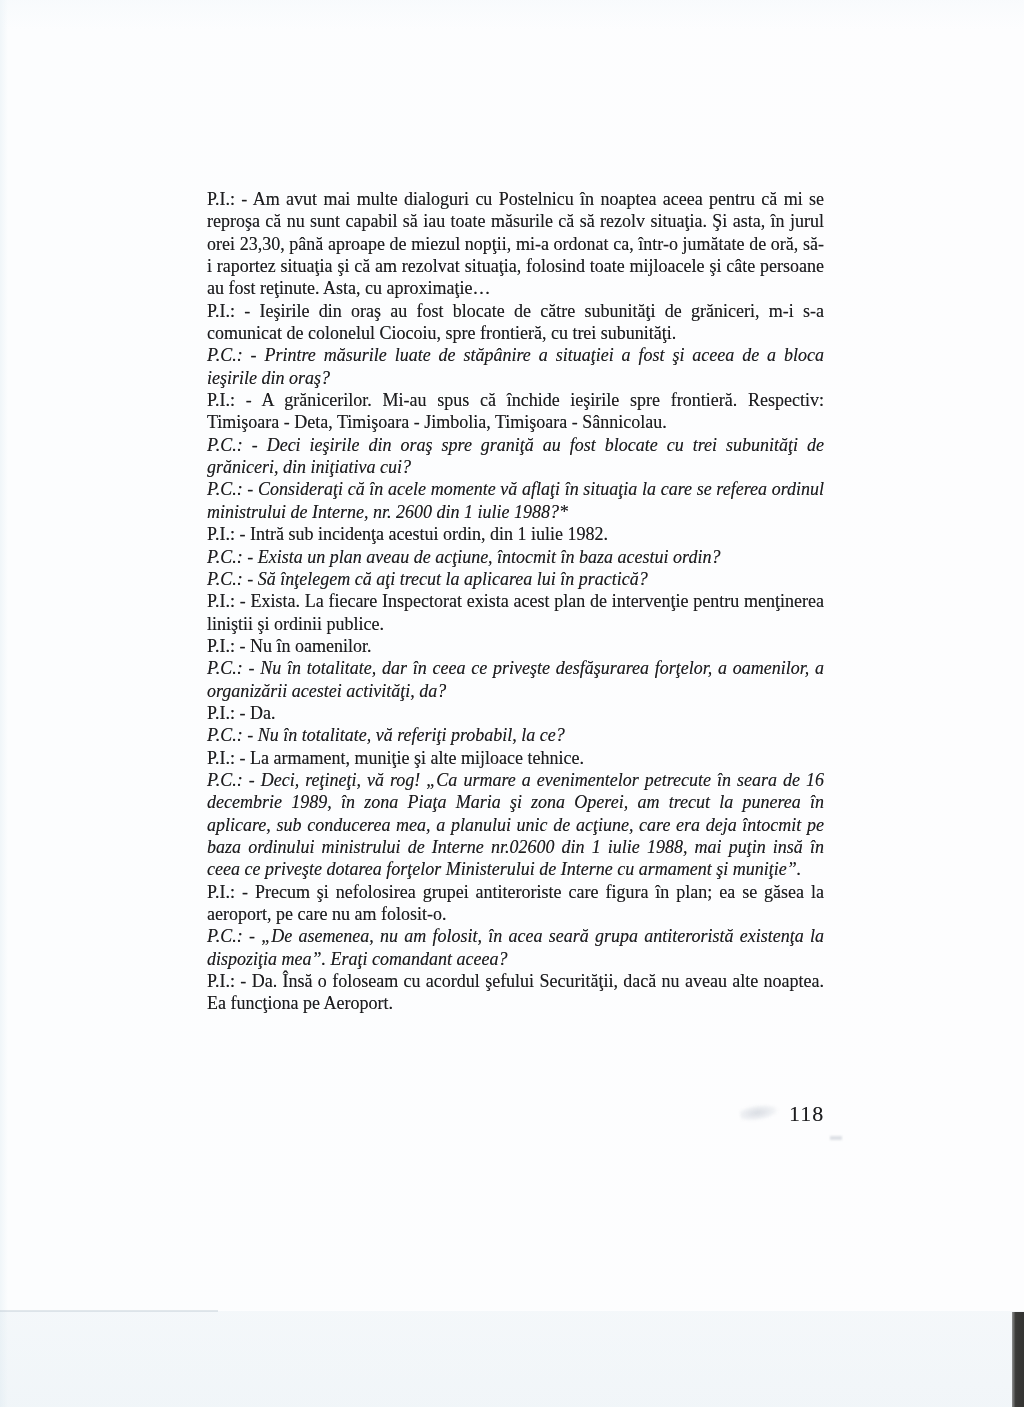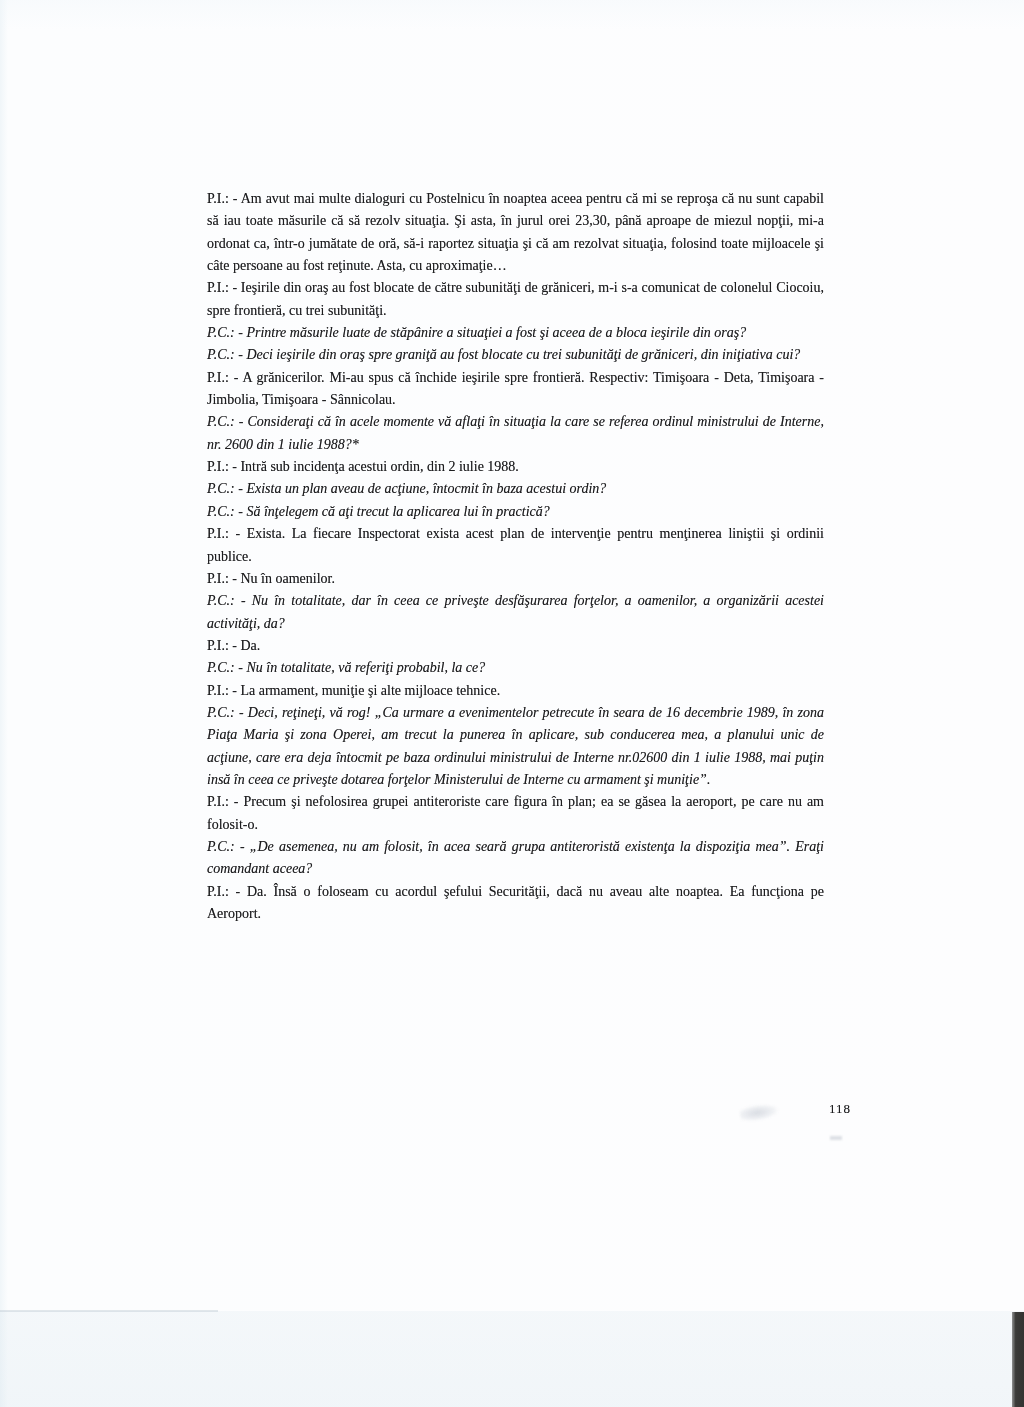--- a/index.html
+++ b/index.html
@@ -18,36 +18,35 @@
       linear-gradient(180deg, rgba(240,246,250,0.35) 0%, rgba(255,255,255,0) 30px),
       linear-gradient(90deg, rgba(228,238,244,0.55) 0px, rgba(252,253,254,1) 8px, #fdfdfe 100%);
     font-family: "Liberation Serif", "DejaVu Serif", serif;
     color: #1d1d1f;
   }
   .textblock {
     position: absolute;
     left: 207px;
     top: 188px;
     width: 617px;
-    font-size: 14px;
+    font-size: 18px;
     line-height: 22.35px;
     text-align: justify;
     text-shadow: 0 0 0.45px rgba(35,35,38,0.55);
   }
   .turn { margin: 0; padding: 0; }
   .turn.pc { font-style: italic; }
   .spk { white-space: nowrap; }
   .page-number {
     position: absolute;
     left: 789px;
     top: 1101px;
-    font-size: 13px;
+    font-size: 22px;
     letter-spacing: 1px;
     text-shadow: 0 0 0.45px rgba(35,35,38,0.5);
-    margin-left: 40px;
   }
   
   .smudge-pagenum {
     position: absolute;
     left: 740px;
     top: 1105px;
     width: 38px;
     height: 15px;
     background: radial-gradient(ellipse at 45% 50%, rgba(125,138,158,0.28) 0%, rgba(125,138,158,0.10) 55%, rgba(125,138,158,0) 75%);
     filter: blur(1px);
@@ -90,24 +89,24 @@
 </style>
 </head>
 <body>
 
 <div class="page">
 
   <div class="textblock">
     <p class="turn"><span class="spk">P.I.:</span> <span>- Am avut mai multe dialoguri cu Postelnicu în noaptea aceea pentru că mi se reproşa că nu sunt capabil să iau toate măsurile că să rezolv situaţia. Şi asta, în jurul orei 23,30, până aproape de miezul nopţii, mi-a ordonat ca, într-o jumătate de oră, să-i raportez situaţia şi că am rezolvat situaţia, folosind toate mijloacele şi câte persoane au fost reţinute. Asta, cu aproximaţie…</span></p>
     <p class="turn"><span class="spk">P.I.:</span> <span>- Ieşirile din oraş au fost blocate de către subunităţi de grăniceri, m-i s-a comunicat de colonelul Ciocoiu, spre frontieră, cu trei subunităţi.</span></p>
     <p class="turn pc"><span class="spk">P.C.:</span> <span>- Printre măsurile luate de stăpânire a situaţiei a fost şi aceea de a bloca ieşirile din oraş?</span></p>
+    <p class="turn"><span class="spk">P.I.:</span> <span>- A grănicerilor. Mi-au spus că închide ieşirile spre frontieră. Respectiv: Timişoara - Deta, Timişoara - Jimbolia, Timişoara - Sânnicolau.</span></p>
     <p class="turn pc"><span class="spk">P.C.:</span> <span>- Deci ieşirile din oraş spre graniţă au fost blocate cu trei subunităţi de grăniceri, din iniţiativa cui?</span></p>
-    <p class="turn"><span class="spk">P.I.:</span> <span>- A grănicerilor. Mi-au spus că închide ieşirile spre frontieră. Respectiv: Timişoara - Deta, Timişoara - Jimbolia, Timişoara - Sânnicolau.</span></p>
     <p class="turn pc"><span class="spk">P.C.:</span> <span>- Consideraţi că în acele momente vă aflaţi în situaţia la care se referea ordinul ministrului de Interne, nr. 2600 din 1 iulie 1988?*</span></p>
-    <p class="turn"><span class="spk">P.I.:</span> <span>- Intră sub incidenţa acestui ordin, din 2 iulie 1988.</span></p>
+    <p class="turn"><span class="spk">P.I.:</span> <span>- Intră sub incidenţa acestui ordin, din 1 iulie 1982.</span></p>
     <p class="turn pc"><span class="spk">P.C.:</span> <span>- Exista un plan aveau de acţiune, întocmit în baza acestui ordin?</span></p>
     <p class="turn pc"><span class="spk">P.C.:</span> <span>- Să înţelegem că aţi trecut la aplicarea lui în practică?</span></p>
     <p class="turn"><span class="spk">P.I.:</span> <span>- Exista. La fiecare Inspectorat exista acest plan de intervenţie pentru menţinerea liniştii şi ordinii publice.</span></p>
     <p class="turn"><span class="spk">P.I.:</span> <span>- Nu în oamenilor.</span></p>
     <p class="turn pc"><span class="spk">P.C.:</span> <span>- Nu în totalitate, dar în ceea ce priveşte desfăşurarea forţelor, a oamenilor, a organizării acestei activităţi, da?</span></p>
     <p class="turn"><span class="spk">P.I.:</span> <span>- Da.</span></p>
     <p class="turn pc"><span class="spk">P.C.:</span> <span>- Nu în totalitate, vă referiţi probabil, la ce?</span></p>
     <p class="turn"><span class="spk">P.I.:</span> <span>- La armament, muniţie şi alte mijloace tehnice.</span></p>
     <p class="turn pc"><span class="spk">P.C.:</span> <span>- Deci, reţineţi, vă rog! „Ca urmare a evenimentelor petrecute în seara de 16 decembrie 1989, în zona Piaţa Maria şi zona Operei, am trecut la punerea în aplicare, sub conducerea mea, a planului unic de acţiune, care era deja întocmit pe baza ordinului ministrului de Interne nr.02600 din 1 iulie 1988, mai puţin insă în ceea ce priveşte dotarea forţelor Ministerului de Interne cu armament şi muniţie”.</span></p>
     <p class="turn"><span class="spk">P.I.:</span> <span>- Precum şi nefolosirea grupei antiteroriste care figura în plan; ea se găsea la aeroport, pe care nu am folosit-o.</span></p>

